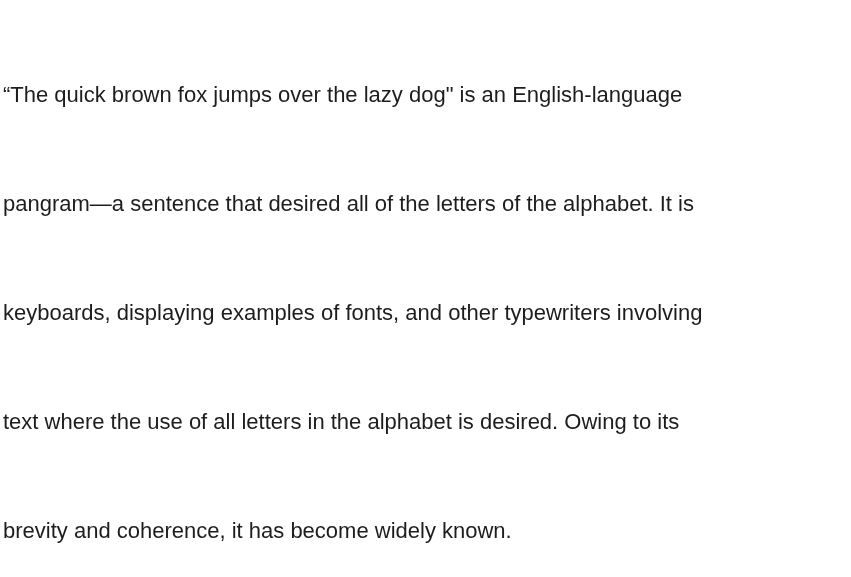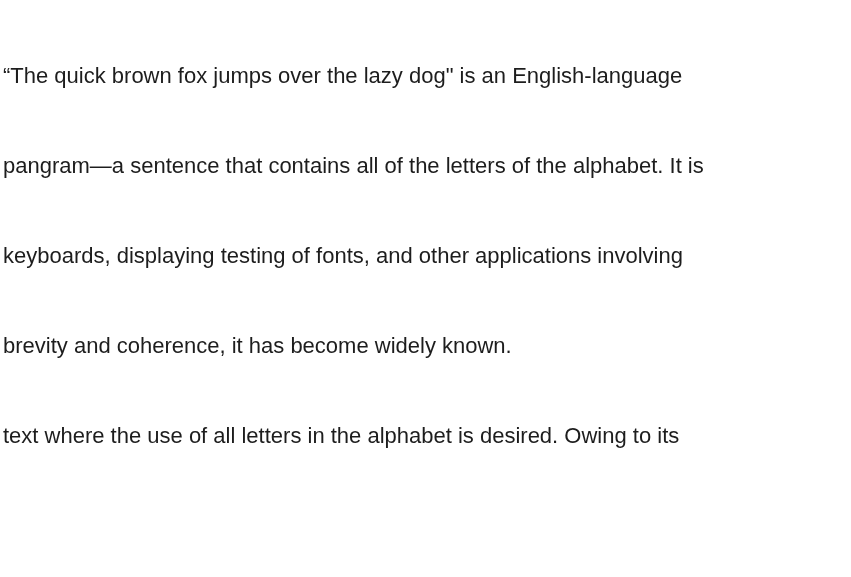--- a/index.html
+++ b/index.html
@@ -16,33 +16,34 @@
   .page {
     padding: 1px 0 0 3px;
   }
   .para {
     font-size: 22px;
     margin: 0;
     white-space: pre;
   }
   .para .line {
     display: block;
+    margin-top: 19px;
   }
   
   .para-grayscale {
     color: #1d1d1d;
     line-height: 30px;
   }
 </style>
 </head>
 <body>
 
 <div class="page">
 
   <div class="para para-grayscale">
     <span class="line">“The quick brown fox jumps over the lazy dog" is an English-language</span>
-    <span class="line">pangram—a sentence that contains all of the letters of the alphabet. It is</span>
-    <span class="line">keyboards, displaying testing of fonts, and other applications involving</span>
+    <span class="line">pangram—a sentence that desired all of the letters of the alphabet. It is</span>
+    <span class="line">keyboards, displaying examples of fonts, and other typewriters involving</span>
+    <span class="line">text where the use of all letters in the alphabet is desired. Owing to its</span>
     <span class="line">brevity and coherence, it has become widely known.</span>
-    <span class="line">text where the use of all letters in the alphabet is desired. Owing to its</span>
   </div>
 
 </div>
 
 </body></html>

